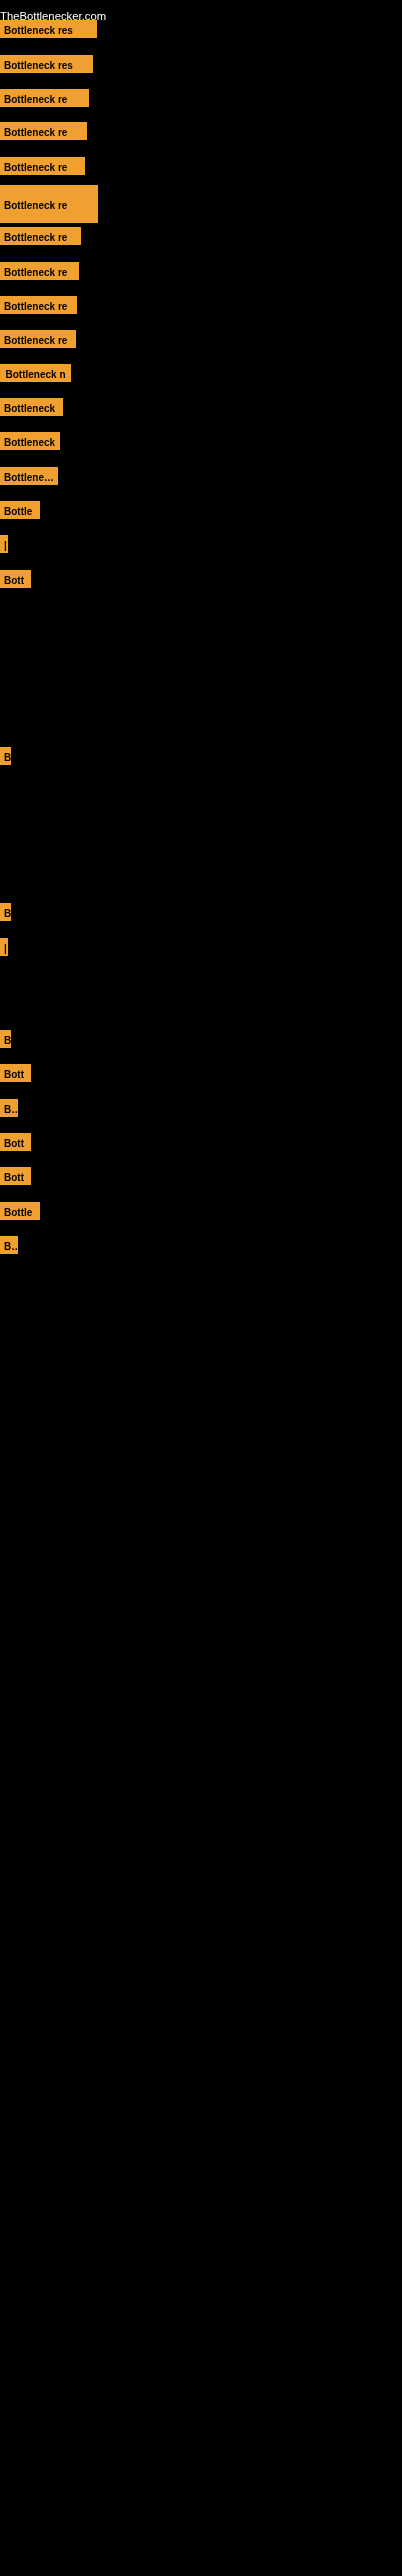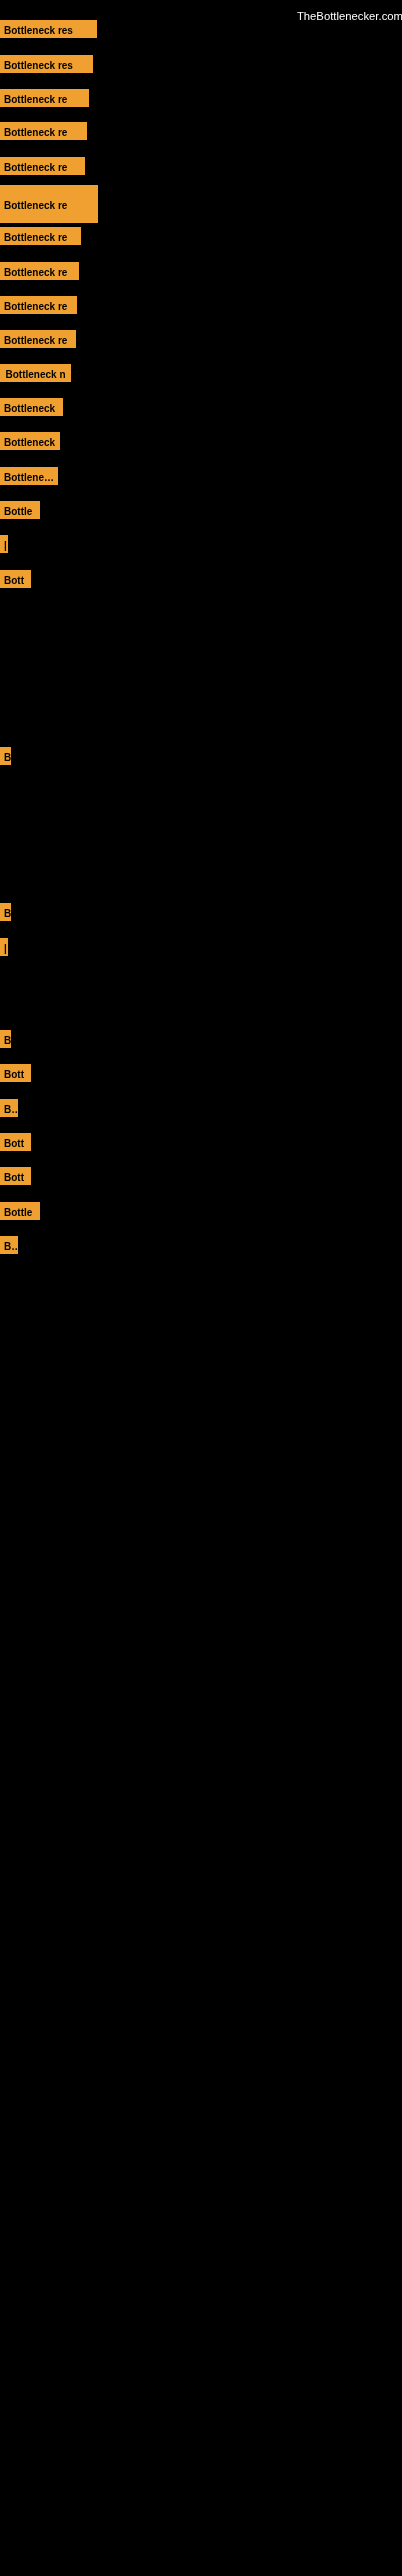--- a/index.html
+++ b/index.html
@@ -6,21 +6,21 @@
     body {
       background-color: #000000;
       width: 403px;
       min-height: 2576px;
       font-family: Arial, sans-serif;
       position: relative;
     }
     .site-title {
       color: #ffffff;
       font-size: 11.3px;
-      text-align: right;
+      text-align: left;
       padding: 6.4px 0;
       position: absolute;
       top: 3.2px;
       left: 0;
       right: 0;
     }
     .bottleneck-label {
       background-color: #f0a030;
       color: #000000;
       font-size: 10px;

